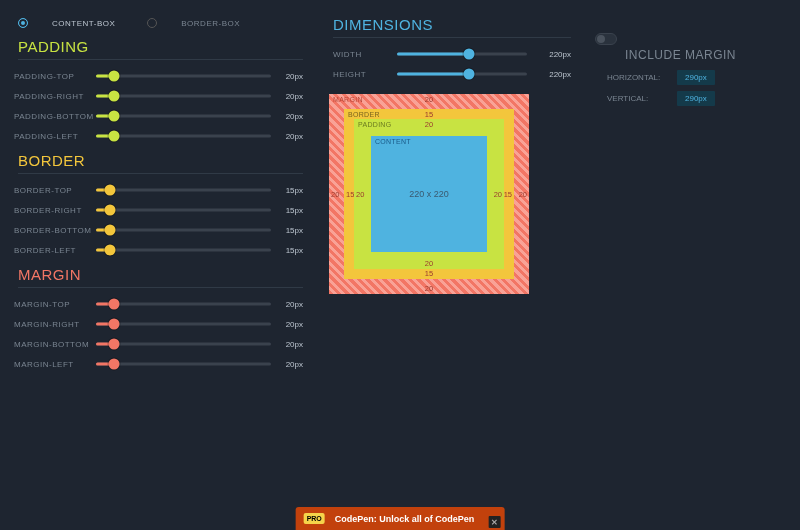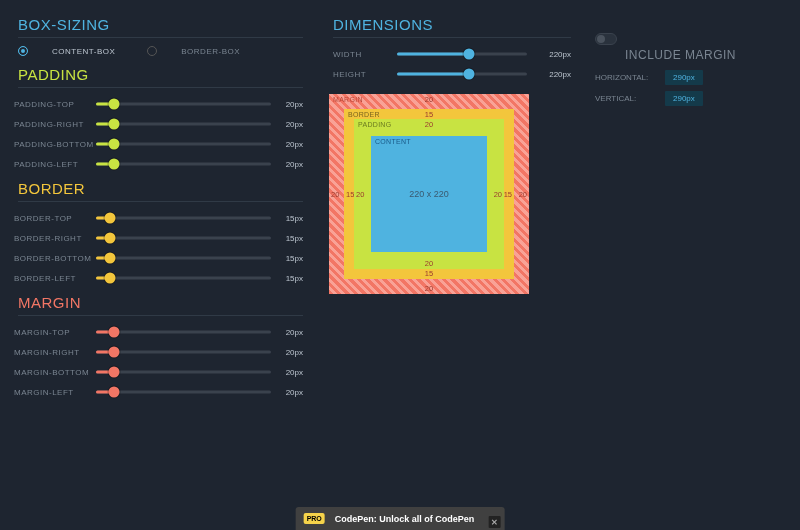--- a/index.html
+++ b/index.html
@@ -77,21 +77,21 @@
   .col-mid .row .lbl{width:52px;}
   .col-mid h2{margin-left:8px;margin-right:10px;}
   .col-mid .row{padding-left:8px;padding-right:10px;gap:12px;}
 
   
   .col-right{padding-left:4px;padding-right:10px;}
   .col-right h2{margin-left:6px;margin-right:4px;}
   .toggle-row{display:flex;align-items:center;gap:8px;margin:6px 0 8px 6px;}
   .toggle{width:22px;height:12px;border-radius:6px;background:#2a323d;position:relative;border:1px solid #3a424d;}
   .toggle .knob{position:absolute;width:8px;height:8px;border-radius:50%;background:#4a525d;left:1px;top:1px;}
-  .gen-row{display:flex;align-items:center;margin:0 0 6px 6px;font-size:8px;}
+  .gen-row{display:flex;align-items:center;margin:0 0 6px 18px;font-size:8px;}
   .gen-row .glbl{width:70px;color:var(--text);}
   .gen-row .gval{color:var(--blue);background:var(--gen-blue);padding:3px 8px;border-radius:1px;}
 
   
   .vis-wrap{grid-column:2;padding:10px 0 0 4px;}
   .box{position:relative;display:flex;align-items:center;justify-content:center;}
   .m-box{width:200px;height:200px;background:repeating-linear-gradient(45deg,#f27665 0 3px,#f9a296 3px 6px);}
   .b-box{width:170px;height:170px;background:var(--yellow);}
   .p-box{width:150px;height:150px;background:var(--green);}
   .c-box{width:116px;height:116px;background:var(--blue);display:flex;justify-content:center;color:#3a5a70;font-size:9px;}
@@ -103,34 +103,33 @@
   .edge{position:absolute;font-size:7.5px;color:rgba(40,40,40,.65);}
   .et{top:1px;left:50%;transform:translateX(-50%);}
   .eb{bottom:1px;left:50%;transform:translateX(-50%);}
   .el{left:2px;top:50%;transform:translateY(-50%);}
   .er{right:2px;top:50%;transform:translateY(-50%);}
   .m-box .edge{color:#9a3a2e;}
 
   
   .footer{
     position:absolute;left:50%;bottom:0;transform:translateX(-50%);
-    background:#404040;color:#fff;display:flex;align-items:center;
+    background:#c2410c;color:#fff;display:flex;align-items:center;
     padding:6px 30px 6px 8px;font-size:9px;font-weight:bold;
     border-top-left-radius:3px;border-top-right-radius:3px;
   }
   .footer .pro{background:#f6d34a;color:#000;font-size:7px;font-weight:bold;padding:2px 3px;border-radius:2px;margin-right:10px;}
   .footer .x{position:absolute;right:4px;bottom:2px;background:#222;color:#aaa;width:12px;height:12px;display:flex;align-items:center;justify-content:center;font-size:8px;border-radius:1px;}
 </style>
 </head>
 <body>
 
 <div class="grid">
 
   <div class="col col-left">
-    <h2 class="h-blue">BOX-SIZING</h2>
     <div class="radios">
       <div class="radio active">
         <span class="dot"></span>
         <span>CONTENT-BOX</span>
       </div>
       <div class="radio">
         <span class="dot"></span>
         <span>BORDER-BOX</span>
       </div>
     </div>

